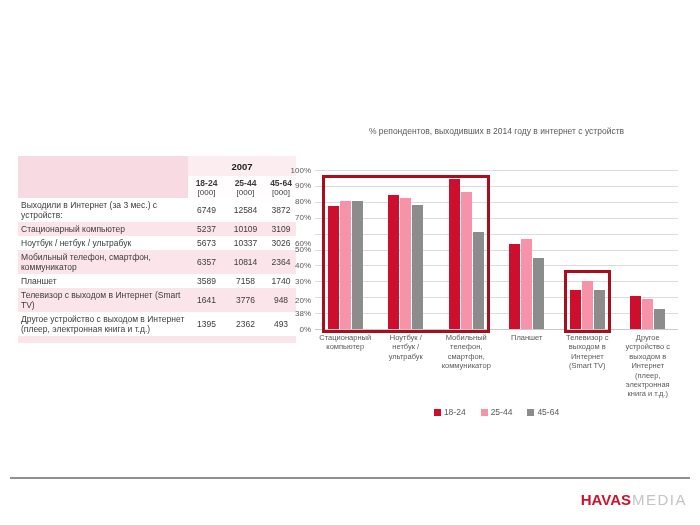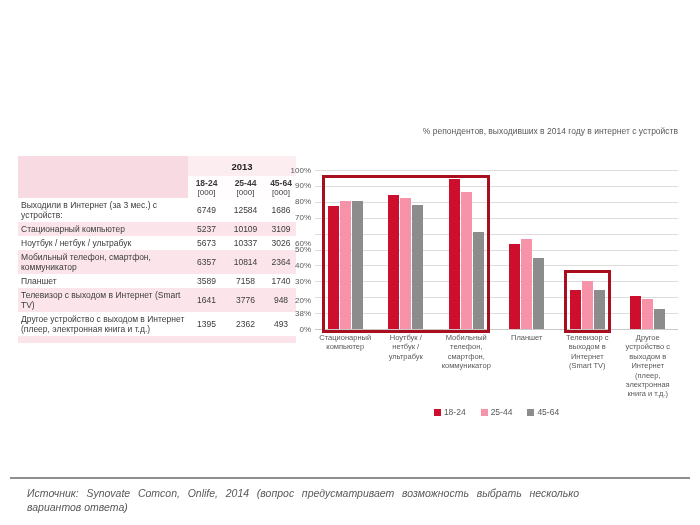--- a/index.html
+++ b/index.html
@@ -26,21 +26,21 @@
   th.colh .cn { font-weight:bold; font-size:8.5px; }
   th.colh .cu { font-weight:normal; font-size:8px; }
   td.lbl { text-align:left; padding:2px 3px; line-height:1.18; }
   td.val { text-align:center; padding:2px 0; }
   tr.alt { background:#FBE5EA; }
   tr.padrow td { height:7px; background:#FBE5EA; }
   .b { font-weight:normal; }
 
   
   .chart { position:absolute; left:288px; top:126px; width:404px; height:300px; }
-  .chart-title { position:absolute; left:27px; top:0; width:363px; text-align:right;
+  .chart-title { position:absolute; left:27px; top:0; width:363px; text-align:center;
                  font-size:8.5px; color:#595959; line-height:1.3; }
   .plot { position:absolute; left:27px; top:44px; width:363px; height:159px; }
   .gridline { position:absolute; left:0; width:100%; height:1px; background:#dcdcdc; }
   .gridline.base { background:#c9c9c9; }
   .ylab { position:absolute; right:367px; width:30px; text-align:right;
           font-size:8px; color:#595959; }
   .groups { position:absolute; left:0; bottom:0; width:100%; height:100%;
             display:flex; align-items:flex-end; }
   .slot { flex:1 1 0; display:flex; justify-content:center; align-items:flex-end; gap:1px; height:100%; }
   .bar { width:11px; }
@@ -74,21 +74,21 @@
     <table>
       <colgroup>
           <col class="c-lbl">
           <col class="c-v1">
           <col class="c-v2">
           <col class="c-v3">
         </colgroup>
       <thead>
         <tr>
           <td class="corner" rowspan="2"></td>
-          <th class="year" colspan="3">2013</th>
+          <th class="year" colspan="3">2007</th>
         </tr>
         <tr id="col-header-row">
             <th class="colh">
               <div class="cn">18-24</div>
               <div class="cu">[000]</div>
             </th>
             <th class="colh">
               <div class="cn">25-44</div>
               <div class="cu">[000]</div>
             </th>
@@ -96,21 +96,21 @@
               <div class="cn">45-64</div>
               <div class="cu">[000]</div>
             </th>
           </tr>
       </thead>
       <tbody id="table-body">
           <tr>
             <td class="lbl b">Выходили в Интернет (за 3 мес.) с устройств:</td>
             <td class="val">6749</td>
             <td class="val">12584</td>
-            <td class="val">1686</td>
+            <td class="val">3872</td>
           </tr>
           <tr class="alt">
             <td class="lbl">Стационарный компьютер</td>
             <td class="val">5237</td>
             <td class="val">10109</td>
             <td class="val">3109</td>
           </tr>
           <tr>
             <td class="lbl">Ноутбук / нетбук / ультрабук</td>
             <td class="val">5673</td>
@@ -229,15 +229,17 @@
           <span>25-44</span>
         </div>
         <div class="legend-item">
           <span class="swatch" style="background: rgb(140, 140, 140);"></span>
           <span>45-64</span>
         </div>
       </div>
   </div>
 
   <div class="foot-rule"></div>
-  <p class="source">Источник: Synovate Comcon, Onlife, 2014 (вопрос предусматривает возможность выбрать несколько вариантов ответа)</p>
+  <div class="logo">
+    <span class="havas">HAVAS</span><span class="media">MEDIA</span>
+  </div>
 
 </div>
 
 </body></html>

